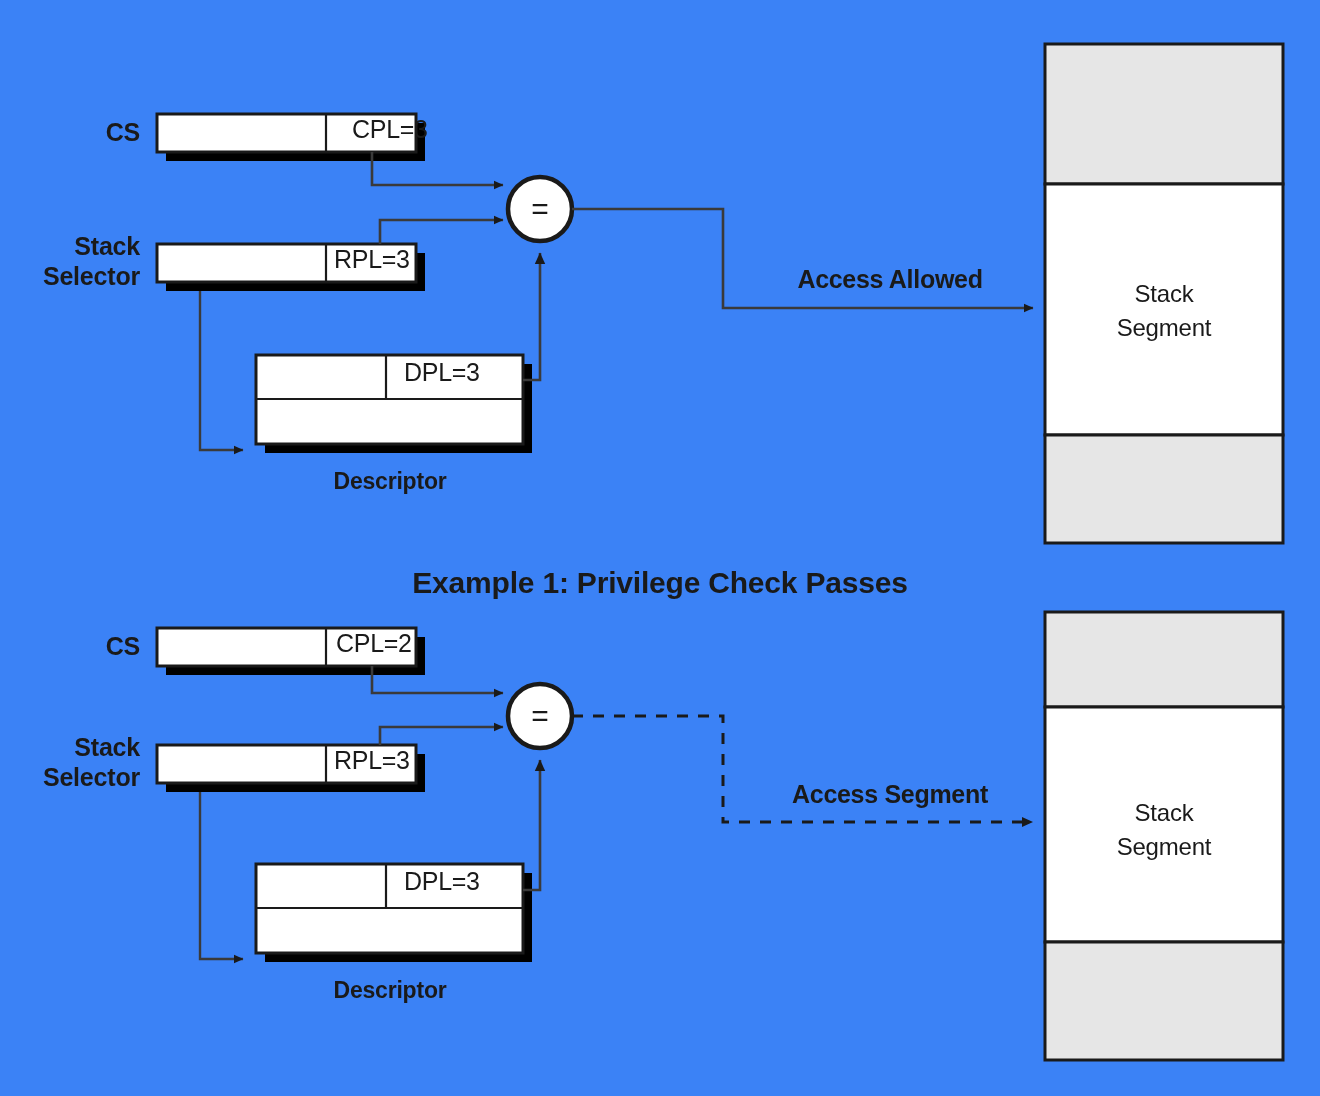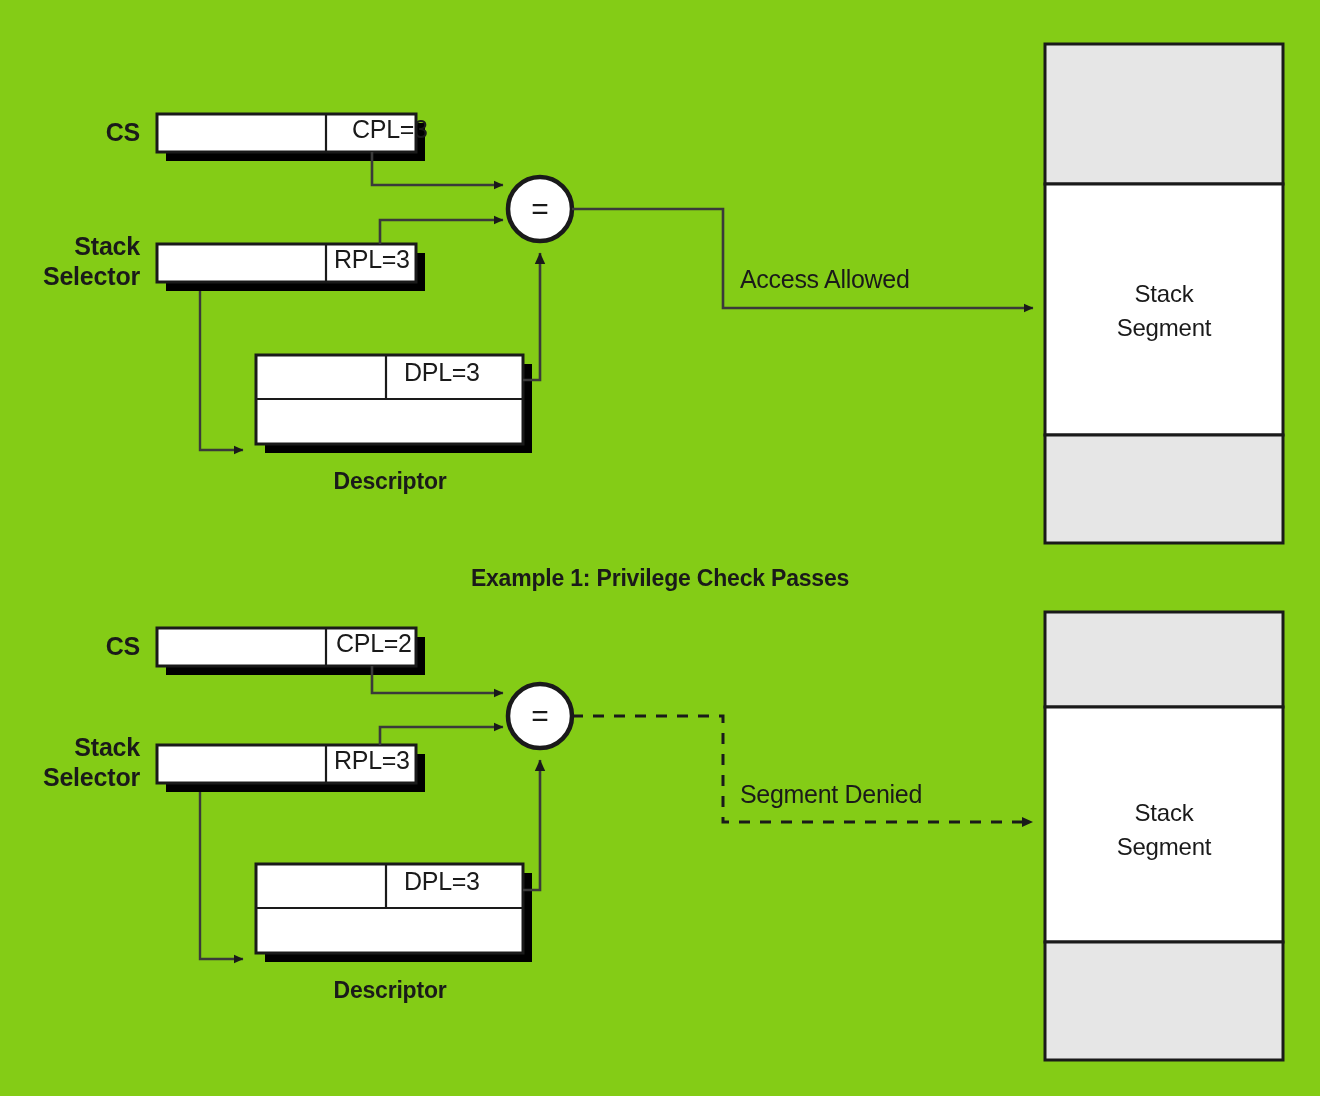--- a/index.html
+++ b/index.html
@@ -8,21 +8,21 @@
     background: #ffffff;
   }
   body {
     font-family: "Liberation Sans", sans-serif;
     color: #1a1a1a;
   }
   #stage {
     position: relative;
     width: 1320px;
     height: 1096px;
-    background: #84cc16;
+    background: #3b82f6;
     overflow: hidden;
   }
   #stage svg {
     position: absolute;
     left: 0;
     top: 0;
     width: 1320px;
     height: 1096px;
   }
   .lbl {
@@ -42,33 +42,33 @@
     letter-spacing: -0.3px;
   }
   .under-label {
     font-size: 23px;
     font-weight: bold;
     text-align: center;
     letter-spacing: -0.2px;
   }
   .flow-label {
     font-size: 25px;
-    font-weight: normal;
-    text-align: left;
+    font-weight: bold;
+    text-align: center;
     letter-spacing: -0.3px;
   }
   .seg-label {
     font-size: 24px;
     font-weight: normal;
     text-align: center;
     line-height: 1.42;
     letter-spacing: -0.2px;
   }
   .caption {
-    font-size: 23px;
+    font-size: 30px;
     font-weight: bold;
     text-align: center;
     letter-spacing: -0.2px;
   }
   .eq-glyph {
     position: absolute;
     font-size: 30px;
     font-weight: normal;
     text-align: center;
     line-height: 1;
@@ -201,20 +201,20 @@
   <div class="lbl side-label" style="left:20px; top:763px; width:120px;">Selector</div>
 
   <div class="lbl box-text" style="left:334px; top:746px;">RPL=3</div>
 
   <div class="lbl box-text" style="left:404px; top:867px;">DPL=3</div>
 
   <div class="lbl under-label" style="left:280px; top:977px; width:220px;">Descriptor</div>
 
   <div class="eq-glyph" style="left:508px; top:701px; width:64px;">=</div>
 
-  <div class="lbl flow-label" style="left:740px; top:780px; width:300px;">Segment Denied</div>
+  <div class="lbl flow-label" style="left:740px; top:780px; width:300px;">Access Segment</div>
 
   <div class="lbl seg-label" style="left:1045px; top:796px; width:238px;">Stack</div>
   <div class="lbl seg-label" style="left:1045px; top:830px; width:238px;">Segment</div>
 
   <div class="lbl caption" style="left:360px; top:1084px; width:600px;"></div>
 
 </div>
 
 </body></html>

